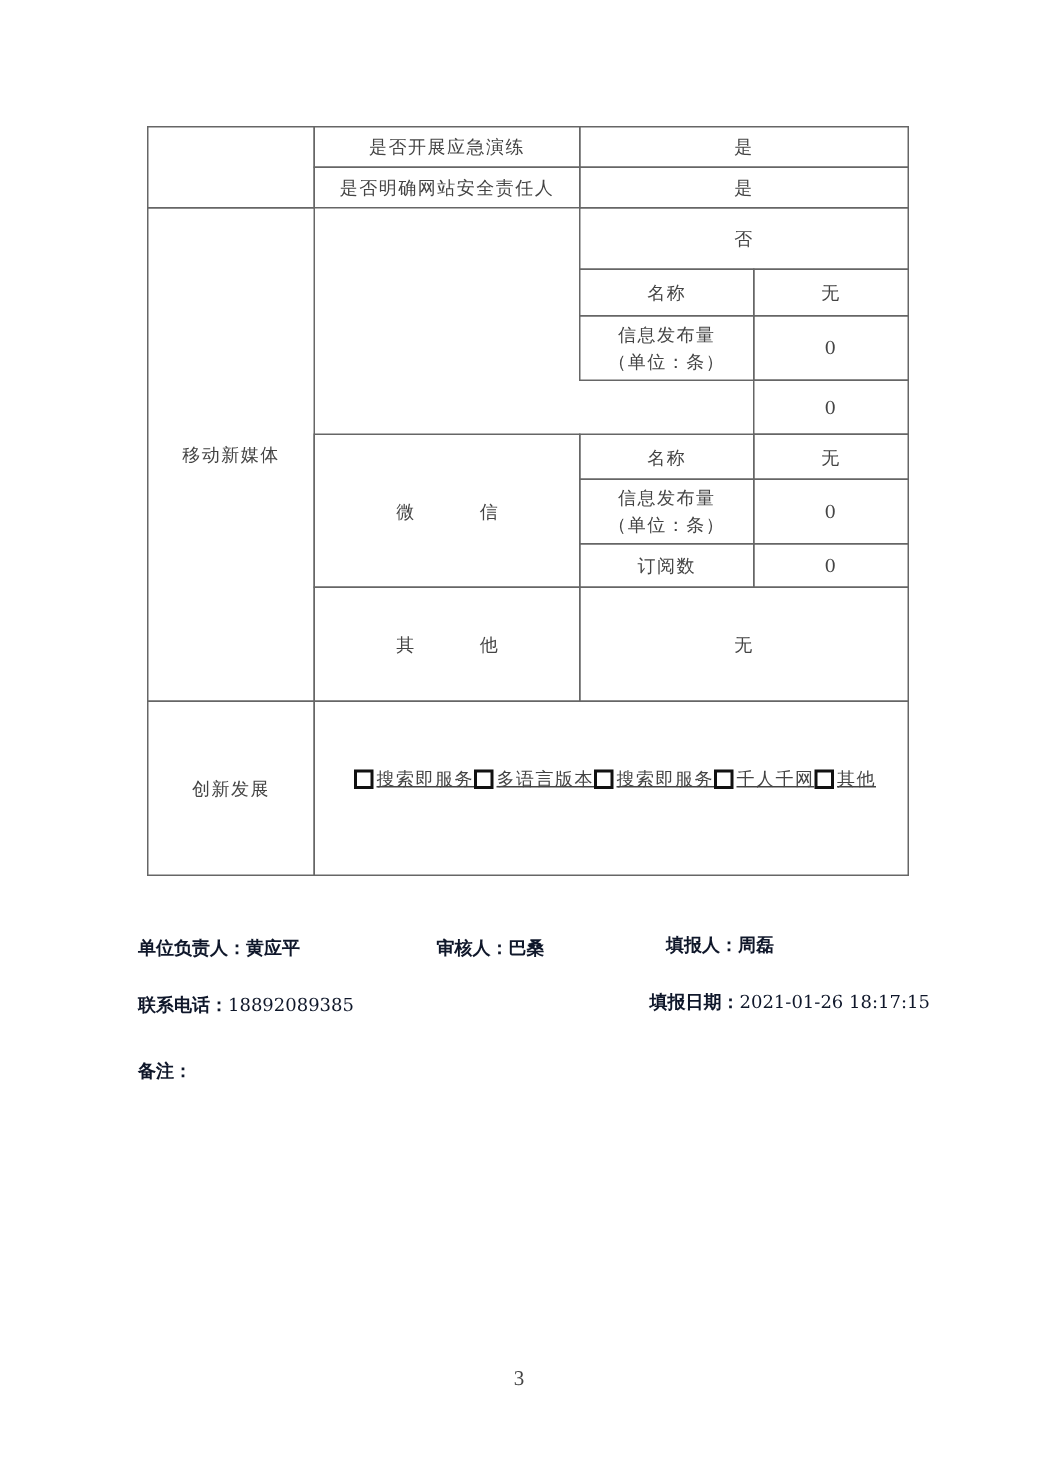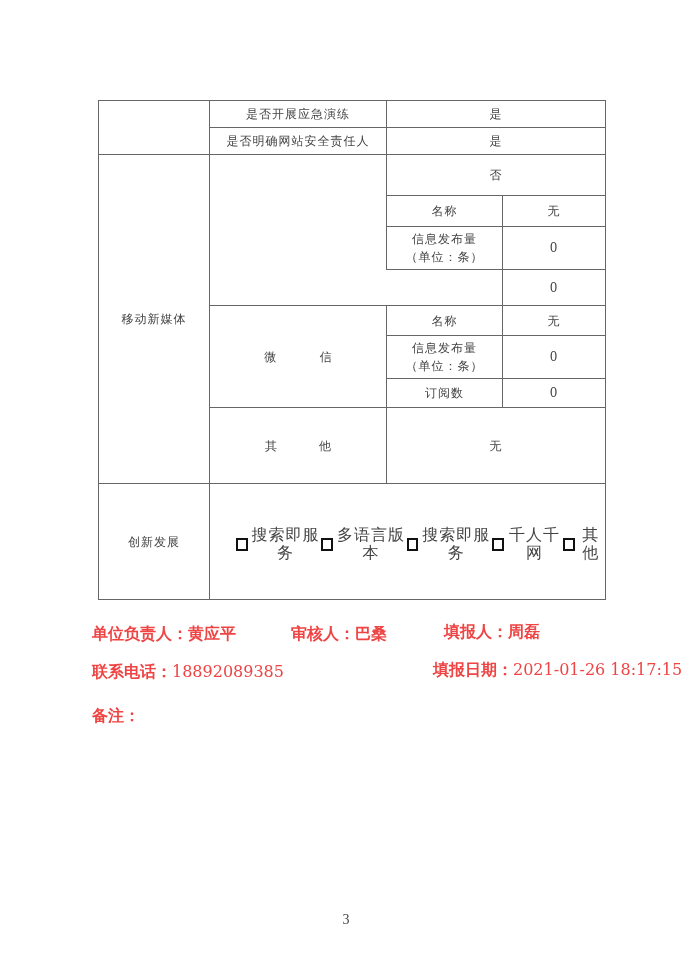--- a/index.html
+++ b/index.html
@@ -1,38 +1,38 @@
 <!DOCTYPE html>
 <html><head>
   <meta charset="utf-8">
   <style>
     * { box-sizing: border-box; margin: 0; padding: 0; }
     html, body { width: 692px; height: 979px; background: #ffffff; overflow: hidden; }
     body { position: relative; font-family: "DejaVu Serif", "Liberation Serif", serif; color: #333; }
 
-    .tbl { position: absolute; left: 98px; top: 100px; width: 508px; height: 568px; }
+    .tbl { position: absolute; left: 98px; top: 84px; width: 508px; height: 568px; }
     .cell {
       position: absolute;
       border: 1px solid #666;
       display: flex; align-items: center; justify-content: center;
       text-align: center;
       font-size: 12px; line-height: 18px;
       color: #444;
       letter-spacing: 1px;
     }
     .spaced { letter-spacing: 12px; padding-left: 12px; }
 
     .innov { justify-content: flex-start; align-items: flex-start; padding-top: 42px; padding-left: 26px; }
-    .opt { display: inline-flex; align-items: center; font-size: 16px; letter-spacing: 1px; color: #444; }
+    .opt { display: inline-flex; align-items: center; font-size: 12px; letter-spacing: 1px; color: #444; text-decoration: underline; }
     .cb {
       display: inline-block; width: 13px; height: 13px;
       border: 2px solid #111; background: #fff; margin-right: 2px;
     }
 
-    .footer-text { position: absolute; font-family: "DejaVu Sans", "Liberation Sans", sans-serif; font-size: 16px; font-weight: bold; color: #ef4444; white-space: nowrap; }
+    .footer-text { position: absolute; font-family: "DejaVu Sans", "Liberation Sans", sans-serif; font-size: 12px; font-weight: bold; color: #0f172a; white-space: nowrap; }
     .footer-text .v { font-family: "DejaVu Serif", "Liberation Serif", serif; font-weight: normal; }
 
     .page-num { position: absolute; left: 0; width: 692px; top: 912px; text-align: center; font-size: 14px; color: #444; font-family: "Liberation Serif", serif; }
   </style>
 </head>
 <body>
 
 <div class="tbl">
 
   <div class="cell" style="left:0;top:0;width:112px;height:55px;"></div>
@@ -57,21 +57,21 @@
   <div class="cell" style="left:288px;top:205px;width:117px;height:31px;">名称</div>
   <div class="cell" style="left:404px;top:205px;width:104px;height:31px;">无</div>
   <div class="cell" style="left:288px;top:235px;width:117px;height:44px;flex-direction:column;">
     <span>信息发布量</span>
     <span>（单位：条）</span>
   </div>
   <div class="cell" style="left:404px;top:235px;width:104px;height:44px;">0</div>
   <div class="cell" style="left:288px;top:278px;width:117px;height:30px;">订阅数</div>
   <div class="cell" style="left:404px;top:278px;width:104px;height:30px;">0</div>
 
-  <div class="cell spaced" style="left:111px;top:307px;width:178px;height:77px;white-space:pre;font-family:Liberation Serif, serif;">其  他</div>
+  <div class="cell spaced" style="left:111px;top:307px;width:178px;height:77px;white-space:pre;">其  他</div>
   <div class="cell" style="left:288px;top:307px;width:220px;height:77px;">无</div>
 
   <div class="cell" style="left:0;top:383px;width:112px;height:117px;">创新发展</div>
   <div class="cell innov" style="left:111px;top:383px;width:397px;height:117px;">
     <span class="opt">
         <span class="cb"></span>
         <span>搜索即服务</span>
       </span>
     <span class="opt">
         <span class="cb"></span>

